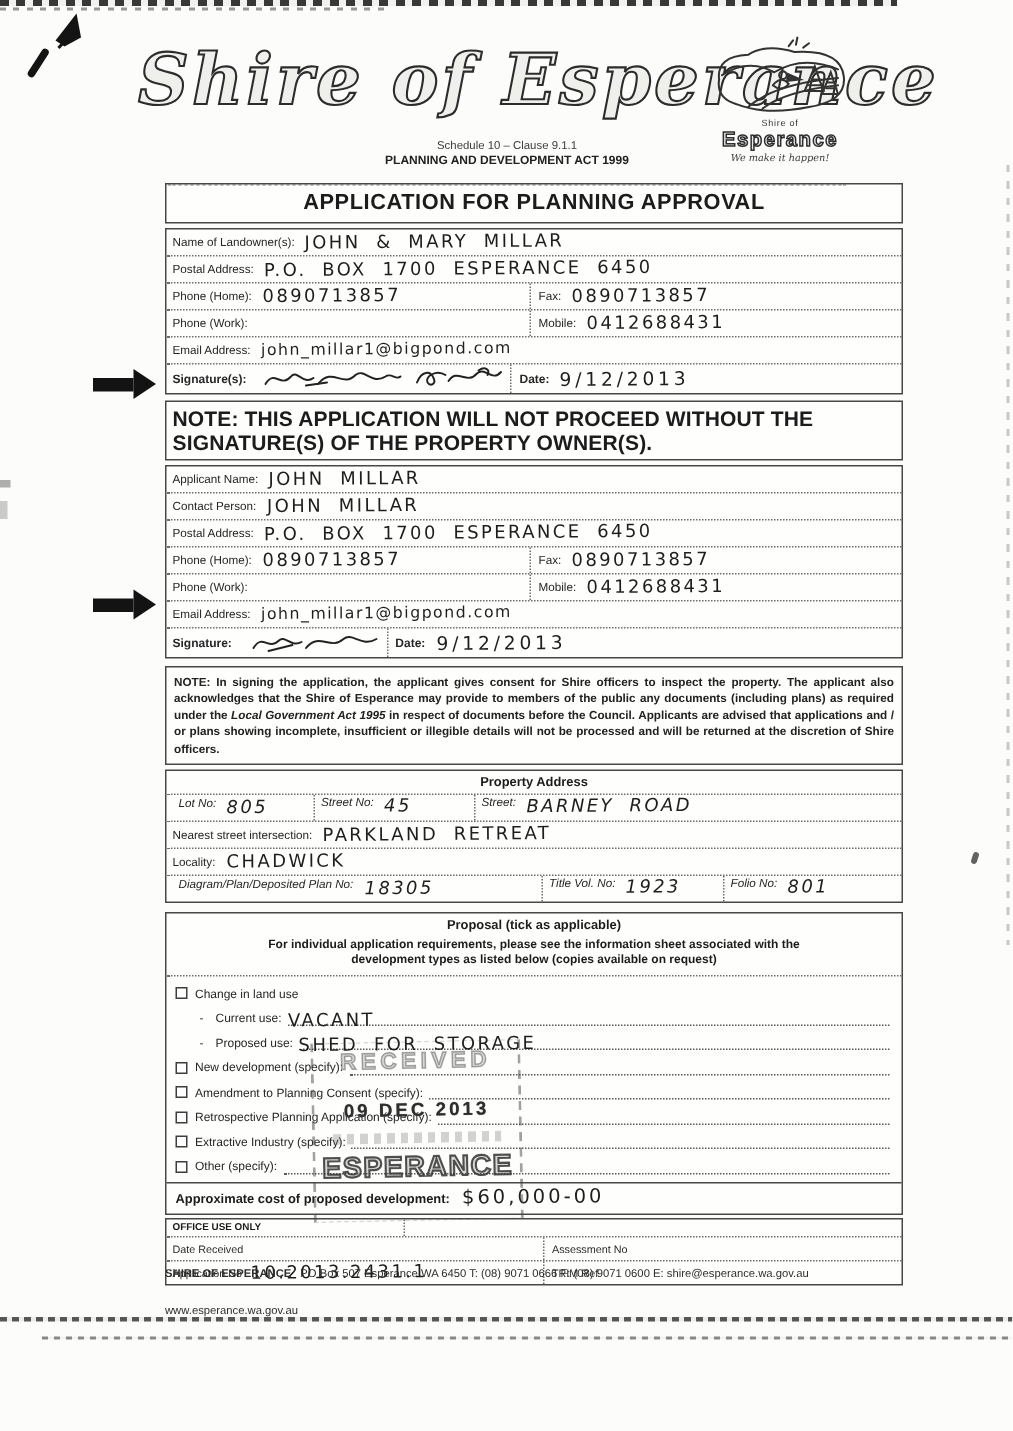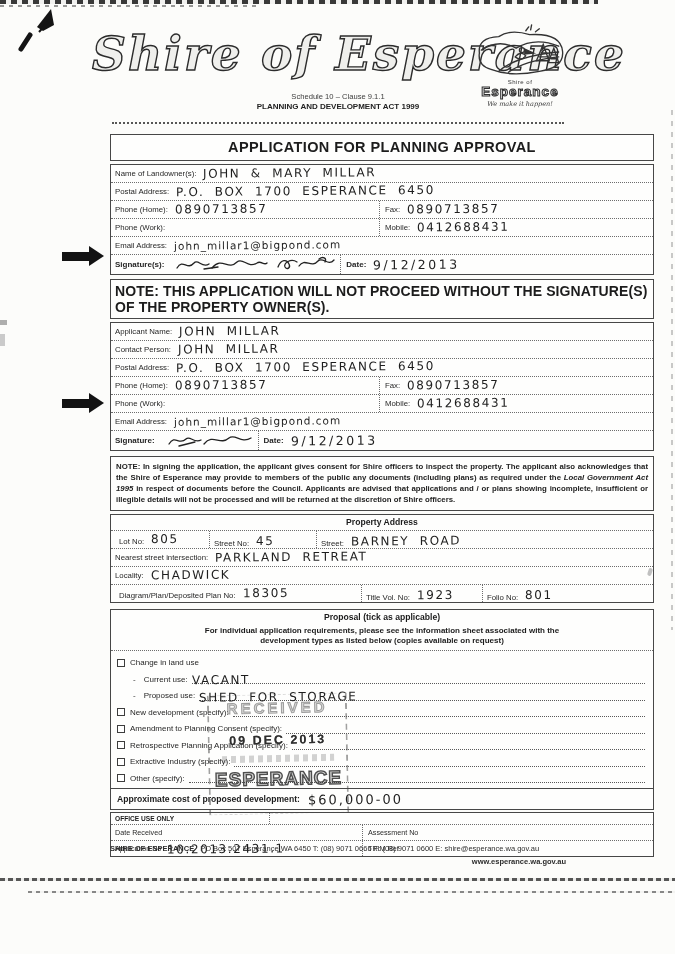--- a/index.html
+++ b/index.html
@@ -33,21 +33,21 @@
   .logo-name{font-size:13.5px;font-weight:bold;letter-spacing:1px;color:#e9e9e9;
     -webkit-text-stroke:1px #2e2e2e;margin-top:-1px;}
   @supports not (-webkit-text-stroke:1px #000){.logo-name{color:#2e2e2e;}}
   .logo-tag{font-family:"DejaVu Serif", serif;font-style:italic;font-size:6.5px;color:#3a3a3a;margin-top:1px;}
   .schedule{position:absolute;left:110px;top:92px;width:456px;text-align:center;line-height:1.35;}
   .schedule .s1{font-size:7.6px;color:#3c3c3c;}
   .schedule .s2{font-size:8px;font-weight:bold;color:#222;}
   .hdr-rule{position:absolute;left:112px;top:122px;width:452px;border-top:2.5px dotted #3a3a3a;opacity:.85;}
 
   
-  .content{position:absolute;left:110px;top:134px;width:544px;}
+  .content{position:absolute;left:110px;top:122px;width:492px;}
   .box{border:1.2px solid #474747;background:rgba(255,255,255,.6);}
   .title-box{text-align:center;font-weight:bold;font-size:14.5px;letter-spacing:.4px;
     padding:4px 0 4.5px;border-width:1.6px;}
 
   .tbl{margin-top:3px;}
   .r{display:flex;align-items:center;min-height:17px;padding:0 4px;border-top:1px dotted #6d6d6d;}
   .r:first-child{border-top:none;}
   .lbl{font-size:7.8px;color:#262626;flex:none;margin-right:7px;white-space:nowrap;}
   .blbl{font-weight:bold;font-size:8px;}
   .cell{display:flex;align-items:center;flex:1;min-width:0;}
@@ -60,21 +60,21 @@
     word-spacing:5px;white-space:nowrap;transform:rotate(-.5deg);}
   .hw-sm{font-size:10.5px;letter-spacing:1px;word-spacing:2px;}
   .hw-date{font-size:12.5px;letter-spacing:2.5px;}
   .hw-big{font-size:13px;letter-spacing:2px;}
 
   .note-bar{margin-top:4px;font-weight:bold;font-size:14px;padding:3px 4px;letter-spacing:.1px;}
   .note-para{margin-top:5px;padding:4px 5px;font-weight:bold;font-size:7.8px;text-align:justify;
     line-height:1.45;color:#222;}
 
   .sec-head{text-align:center;font-weight:bold;font-size:8.6px;padding:2.5px 0;}
-  .pcell{display:flex;align-items:flex-end;padding:0 4px;min-width:0;}
+  .pcell{display:flex;align-items:flex-start;padding:0 4px;min-width:0;font-style:italic;}
   .pdiv{border-left:1px dotted #6d6d6d;align-self:stretch;}
 
   .prop-box{margin-top:6px;}
   .prop-info{font-weight:bold;font-size:8px;text-align:center;width:400px;margin:1px auto 4px;line-height:1.3;}
   .plist{border-top:1px dotted #6d6d6d;padding:3px 6px 2px;}
   .chk{display:flex;align-items:center;min-height:16.5px;font-size:8px;color:#262626;}
   .cb{flex:none;width:6px;height:6px;border:1px solid #3d3d3d;margin-right:5px;background:#fff;}
   .sub{margin-left:16px;}
   .sub::before{content:"-";margin-right:8px;color:#333;}
   .fill{flex:1;border-bottom:1.5px dotted #595959;align-self:flex-end;display:flex;
@@ -89,21 +89,21 @@
   .ouo{width:150px;border-right:1px dotted #6d6d6d;font-weight:bold;font-size:6.6px;
     display:flex;align-items:center;padding:0 4px;}
   .oleft{width:243px;border-right:1px dotted #6d6d6d;display:flex;align-items:center;padding:0 4px;}
   .oright{flex:1;display:flex;align-items:center;padding:0 5px;}
   .olbl{font-size:7.2px;color:#2a2a2a;margin-right:6px;white-space:nowrap;}
 
   .footer{position:absolute;left:110px;top:844px;width:456px;font-size:7.5px;color:#2d2d2d;}
   .f1{display:flex;align-items:baseline;}
   .f-org{font-weight:bold;margin-right:6px;white-space:nowrap;}
   .f-contact{white-space:nowrap;}
-  .f-web{text-align:right;font-weight:bold;margin-top:4px;}
+  .f-web{font-weight:normal;margin-top:16px;}
 
   
   .arrow{position:absolute;width:27px;height:9px;background:#131313;}
   .arrow::after{content:"";position:absolute;left:27px;top:-6px;width:0;height:0;
     border-left:15px solid #131313;border-top:10.5px solid transparent;border-bottom:10.5px solid transparent;}
   .arrow1{left:62px;top:252px;}
   .arrow2{left:62px;top:399px;}
 
   
   .stamp{position:absolute;left:208px;top:694px;width:136px;height:118px;z-index:6;

